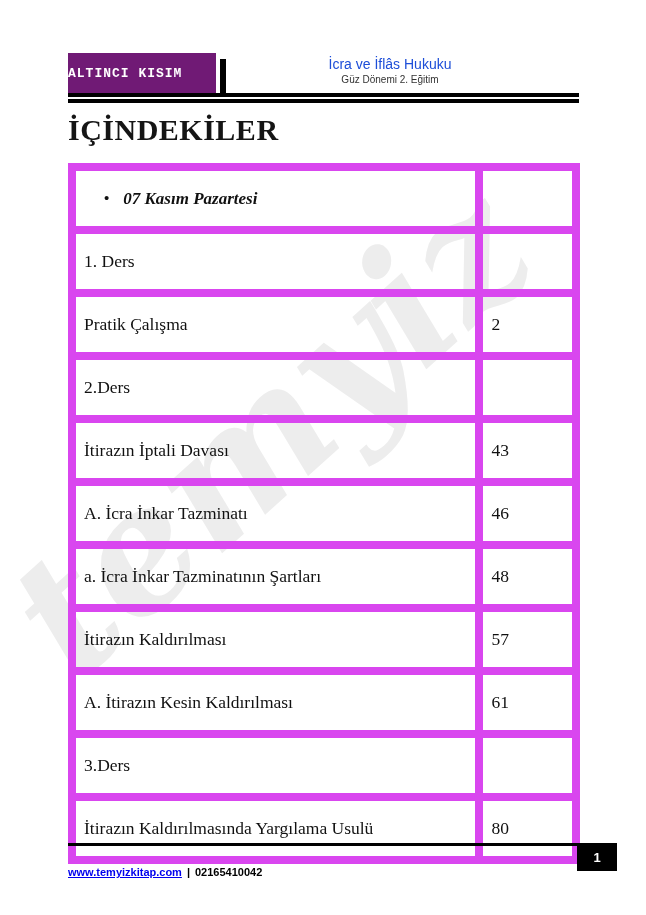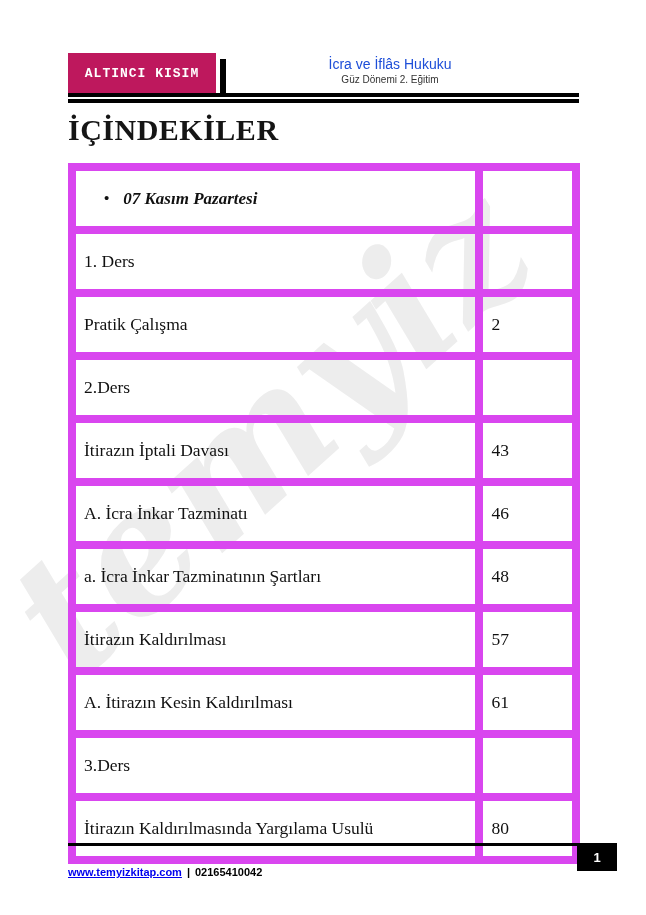--- a/index.html
+++ b/index.html
@@ -3,23 +3,23 @@
 <meta charset="utf-8">
 <style>
   html,body{margin:0;padding:0;background:#ffffff;}
   .page{
     position:relative;width:646px;height:915px;background:#ffffff;
     font-family:"Liberation Serif",serif;color:#111;overflow:hidden;
   }
   
   .kisim-shadow{position:absolute;left:78px;top:59px;width:148px;height:40px;background:#000;z-index:1;}
   .kisim-box{
-    position:absolute;left:68px;top:53px;width:148px;height:40px;background:#be185d;
+    position:absolute;left:68px;top:53px;width:148px;height:40px;background:#701a75;
     border-right:4px solid #fff;z-index:2;
-    display:flex;align-items:center;justify-content:center;
+    display:flex;align-items:center;justify-content:flex-start;
     color:#fff;font-family:"Liberation Mono","DejaVu Sans Mono",monospace;
     font-weight:bold;font-size:13px;letter-spacing:1px;white-space:nowrap;
   }
   .header-center{
     position:absolute;left:220px;top:56px;width:340px;text-align:center;
     font-family:"Liberation Sans",sans-serif;z-index:2;
   }
   .hc-title{font-weight:normal;font-size:14px;color:#1d4ed8;line-height:1.25;}
   .hc-sub{font-size:10px;color:#333;line-height:1.25;}
   .double-line{

